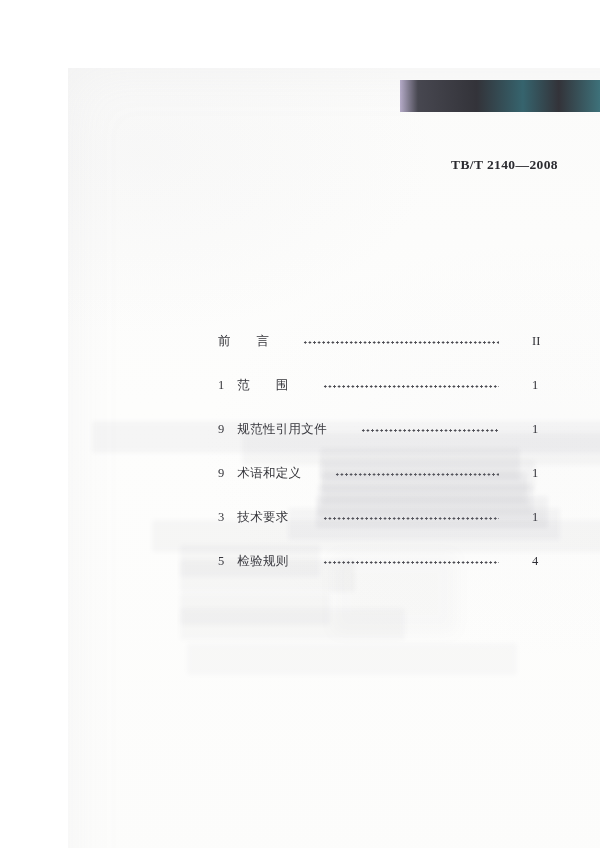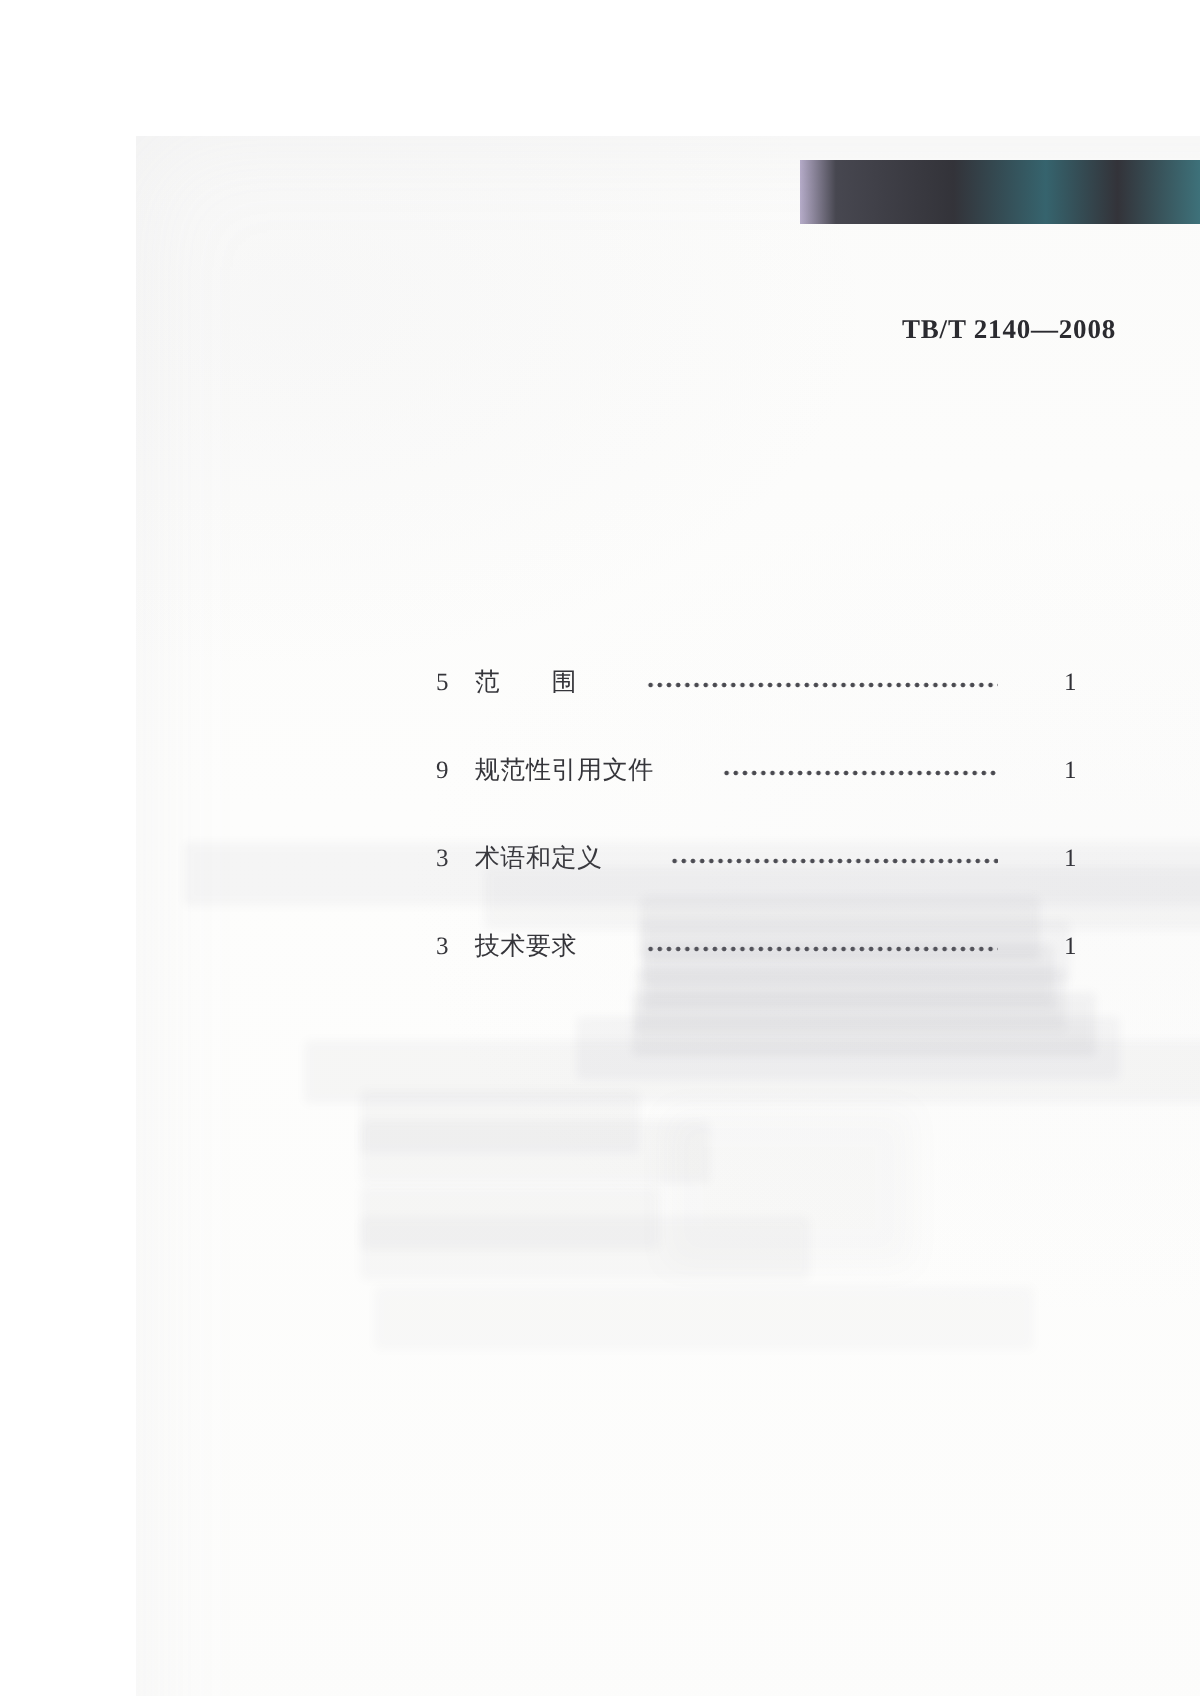--- a/index.html
+++ b/index.html
@@ -111,38 +111,48 @@
 
   <div class="scan-artifact"></div>
 
   <div class="doc-header">
     <span>TB/T 2140—2008</span>
   </div>
 
 
   <div class="toc">
     <div class="toc-row">
-      <span class="toc-label">5　范　　围</span>
+      <span class="toc-label">前　　言</span>
+      <span class="toc-leader"></span>
+      <span class="toc-page">II</span>
+    </div>
+    <div class="toc-row">
+      <span class="toc-label">1　范　　围</span>
       <span class="toc-leader"></span>
       <span class="toc-page">1</span>
     </div>
     <div class="toc-row">
       <span class="toc-label">9　规范性引用文件</span>
       <span class="toc-leader"></span>
       <span class="toc-page">1</span>
     </div>
     <div class="toc-row">
-      <span class="toc-label">3　术语和定义</span>
+      <span class="toc-label">9　术语和定义</span>
       <span class="toc-leader"></span>
       <span class="toc-page">1</span>
     </div>
     <div class="toc-row">
       <span class="toc-label">3　技术要求</span>
       <span class="toc-leader"></span>
       <span class="toc-page">1</span>
+    </div>
+    <div class="toc-row">
+      <span class="toc-label">5　检验规则</span>
+      <span class="toc-leader"></span>
+      <span class="toc-page">4</span>
     </div>
   </div>
 
   <div class="ghost">
     <div style="top:329px; left:0;     width:600px; height:9px;  opacity:0.055;"></div>
     <div style="top:341px; left:150px; width:420px; height:9px;  opacity:0.05;"></div>
     <div style="top:356px; left:228px; width:200px; height:9px;  opacity:0.07;"></div>
     <div style="top:368px; left:228px; width:215px; height:9px;  opacity:0.06;"></div>
     <div style="top:380px; left:230px; width:205px; height:9px;  opacity:0.07;"></div>
     <div style="top:392px; left:226px; width:215px; height:9px;  opacity:0.07;"></div>

